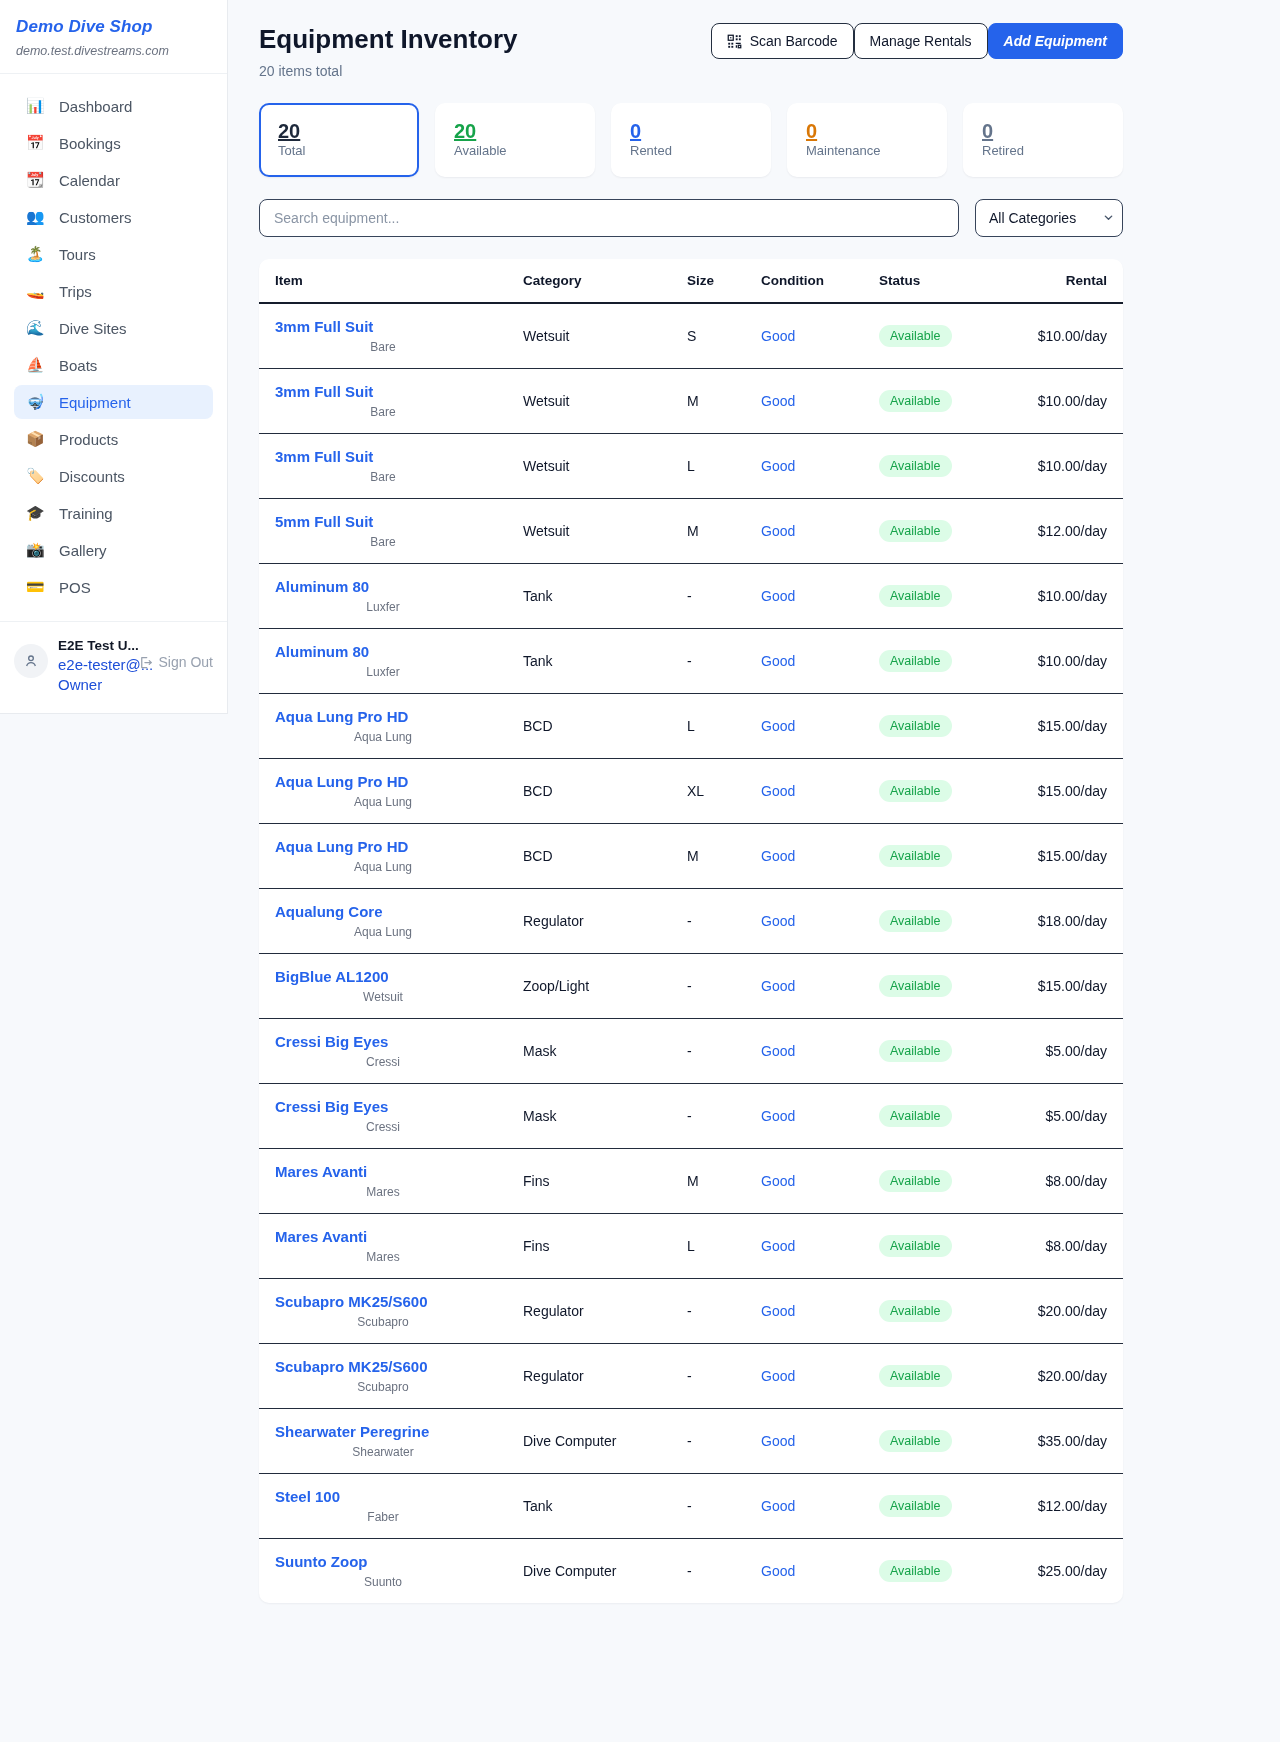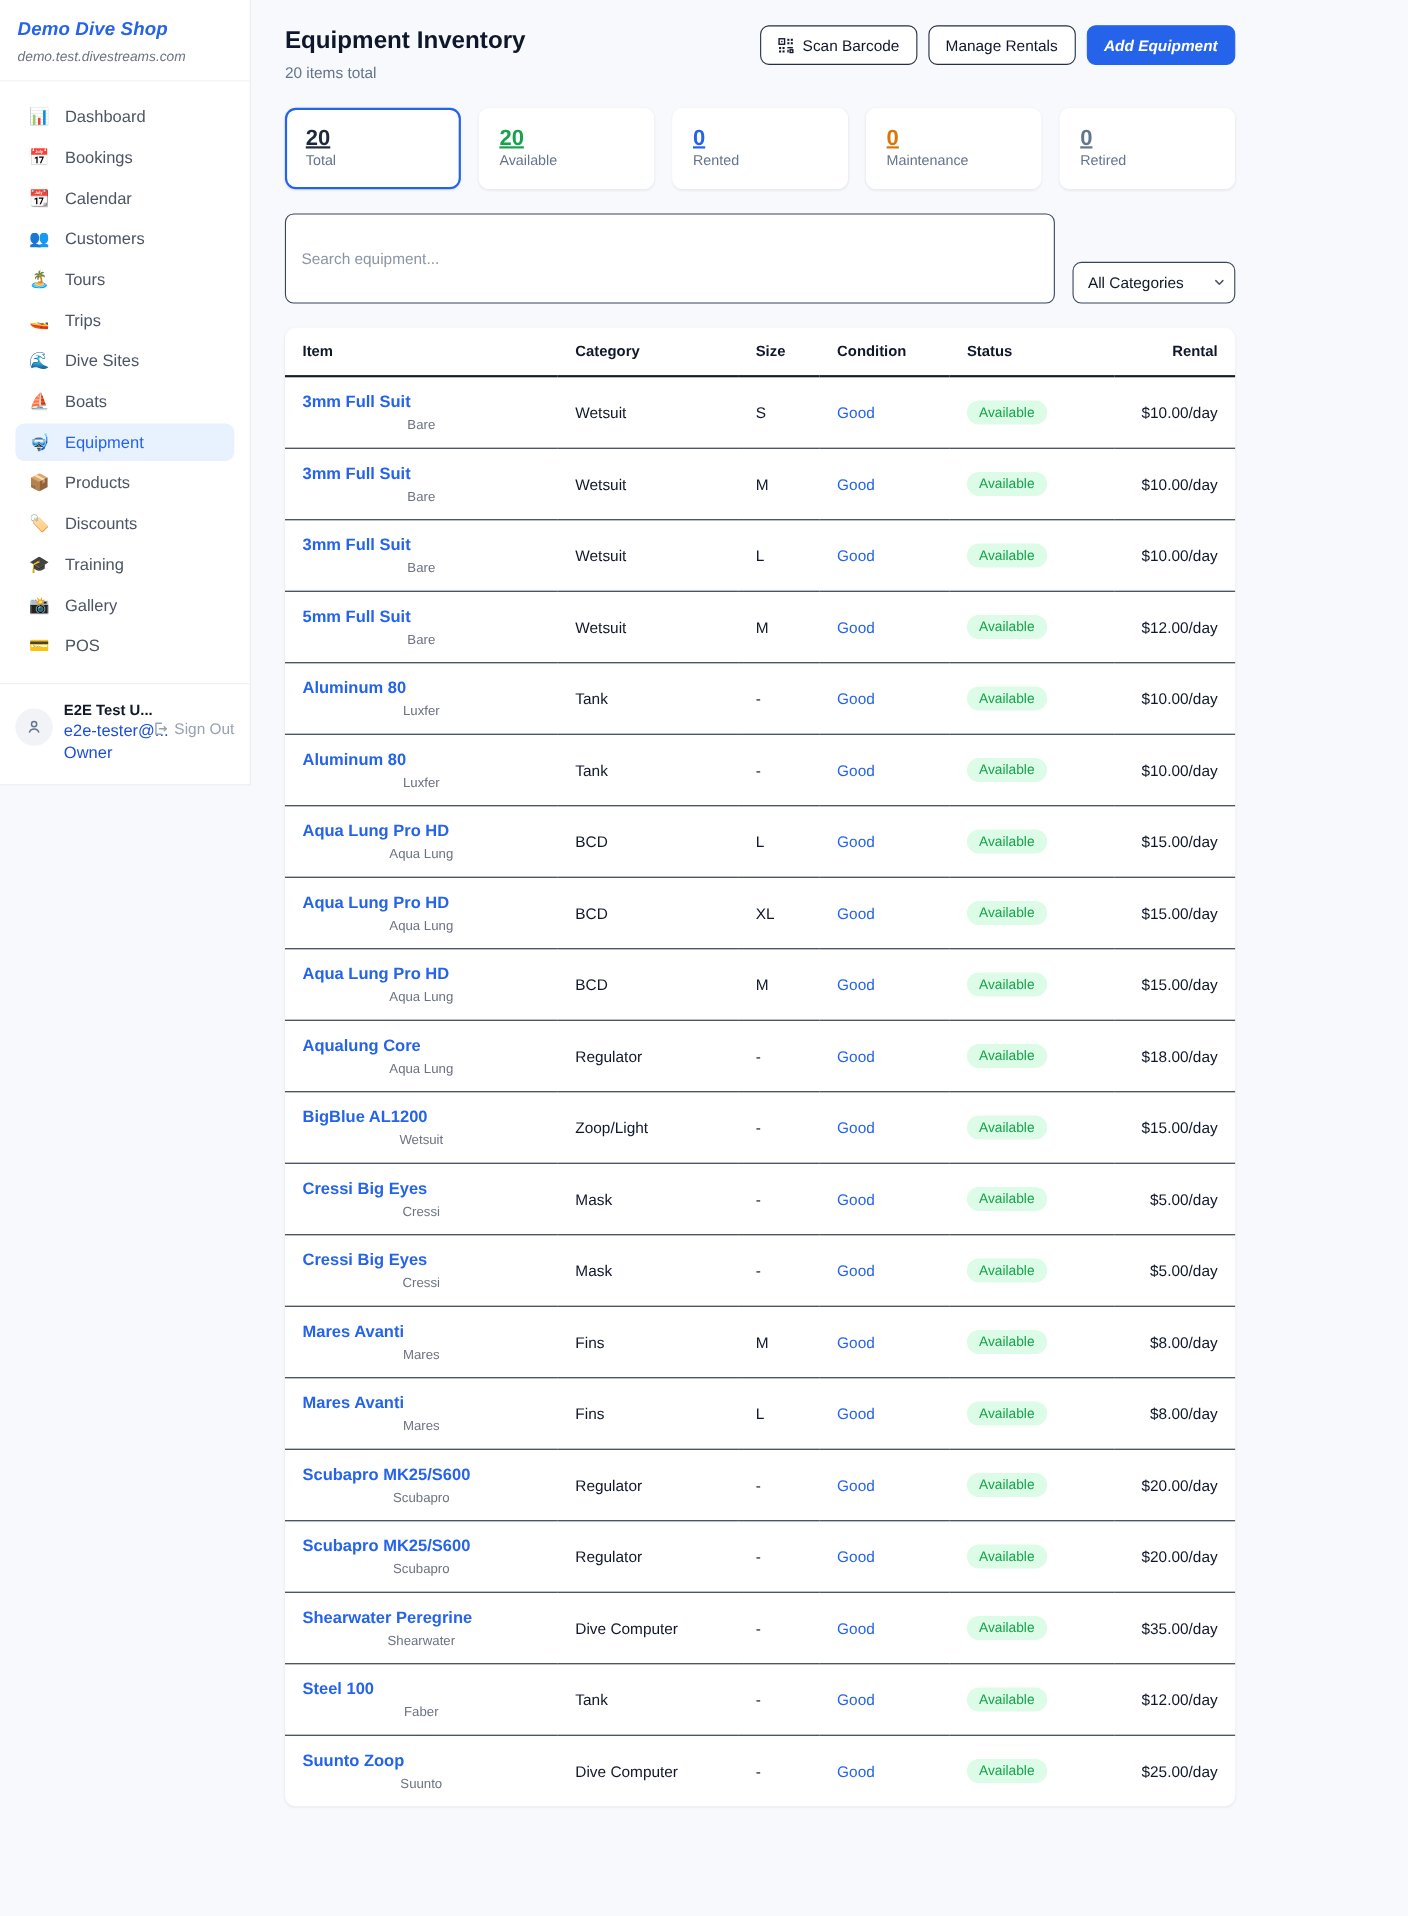--- a/index.html
+++ b/index.html
@@ -46,23 +46,23 @@
   .signout {
     margin-left: auto; margin-top: 16px;
     display: flex; align-items: center; gap: 6px;
     color: #98a1af; font-size: 14px; cursor: pointer; white-space: nowrap;
   }
 
   
   .main { padding: 14px 0 0 31px; }
   .content { width: 864px; }
   .header-row { display: flex; justify-content: space-between; align-items: flex-start; }
-  .page-title { font-size: 22px; font-weight: 800; color: #0f172a; margin-top: 10px; }
+  .page-title { font-size: 26px; font-weight: 800; color: #0f172a; margin-top: 10px; }
   .page-subtitle { color: #64748b; font-size: 14px; margin-top: 8px; }
-  .actions { display: flex; gap: 10px; margin-top: 9px; }
+  .actions { display: flex; gap: 0; margin-top: 9px; }
   .btn {
     border-radius: 8px; font-size: 14px; padding: 9px 15px;
     font-family: inherit; cursor: pointer; white-space: nowrap;
     display: inline-flex; align-items: center; gap: 8px;
   }
   .btn-outline { background: #fff; border: 1px solid #242f40; color: #0f172a; }
   .btn-primary { background: #2563eb; border: 1px solid #2563eb; color: #fff; font-weight: 600; font-style: italic; }
 
   .stats { display: flex; gap: 16px; margin-top: 24px; }
   .stat {
@@ -74,21 +74,21 @@
   .stat-value { font-size: 20px; font-weight: 800; color: #1e293b; text-decoration: underline; }
   .stat-label { font-size: 13px; color: #64748b; margin-top: 0; }
 
   .filter-row { display: flex; gap: 16px; margin-top: 22px; }
   .search {
     flex: 1; border: 1px solid #37445a; border-radius: 8px;
     padding: 10px 14px; font-size: 14px; background: #fff;
     font-family: inherit; color: #0f172a; outline: none;
   }
   .search::placeholder { color: #8a95a5; }
-  .select-wrap { position: relative; width: 148px; flex: 0 0 148px; margin-top: 44px; }
+  .select-wrap { position: relative; width: 148px; flex: 0 0 148px; }
   .select-wrap select {
     width: 100%; height: 100%; appearance: none; -webkit-appearance: none;
     border: 1px solid #37445a; border-radius: 8px; background: #fff;
     padding: 10px 26px 10px 13px; font-size: 14px; font-family: inherit; color: #0f172a;
   }
   .select-chevron { position: absolute; right: 9px; top: 13px; pointer-events: none; color: #475569; }
 
   .table-card {
     background: #fff; border-radius: 10px; margin-top: 22px;
     box-shadow: 0 1px 2px rgba(16,24,40,.05); overflow: hidden;

